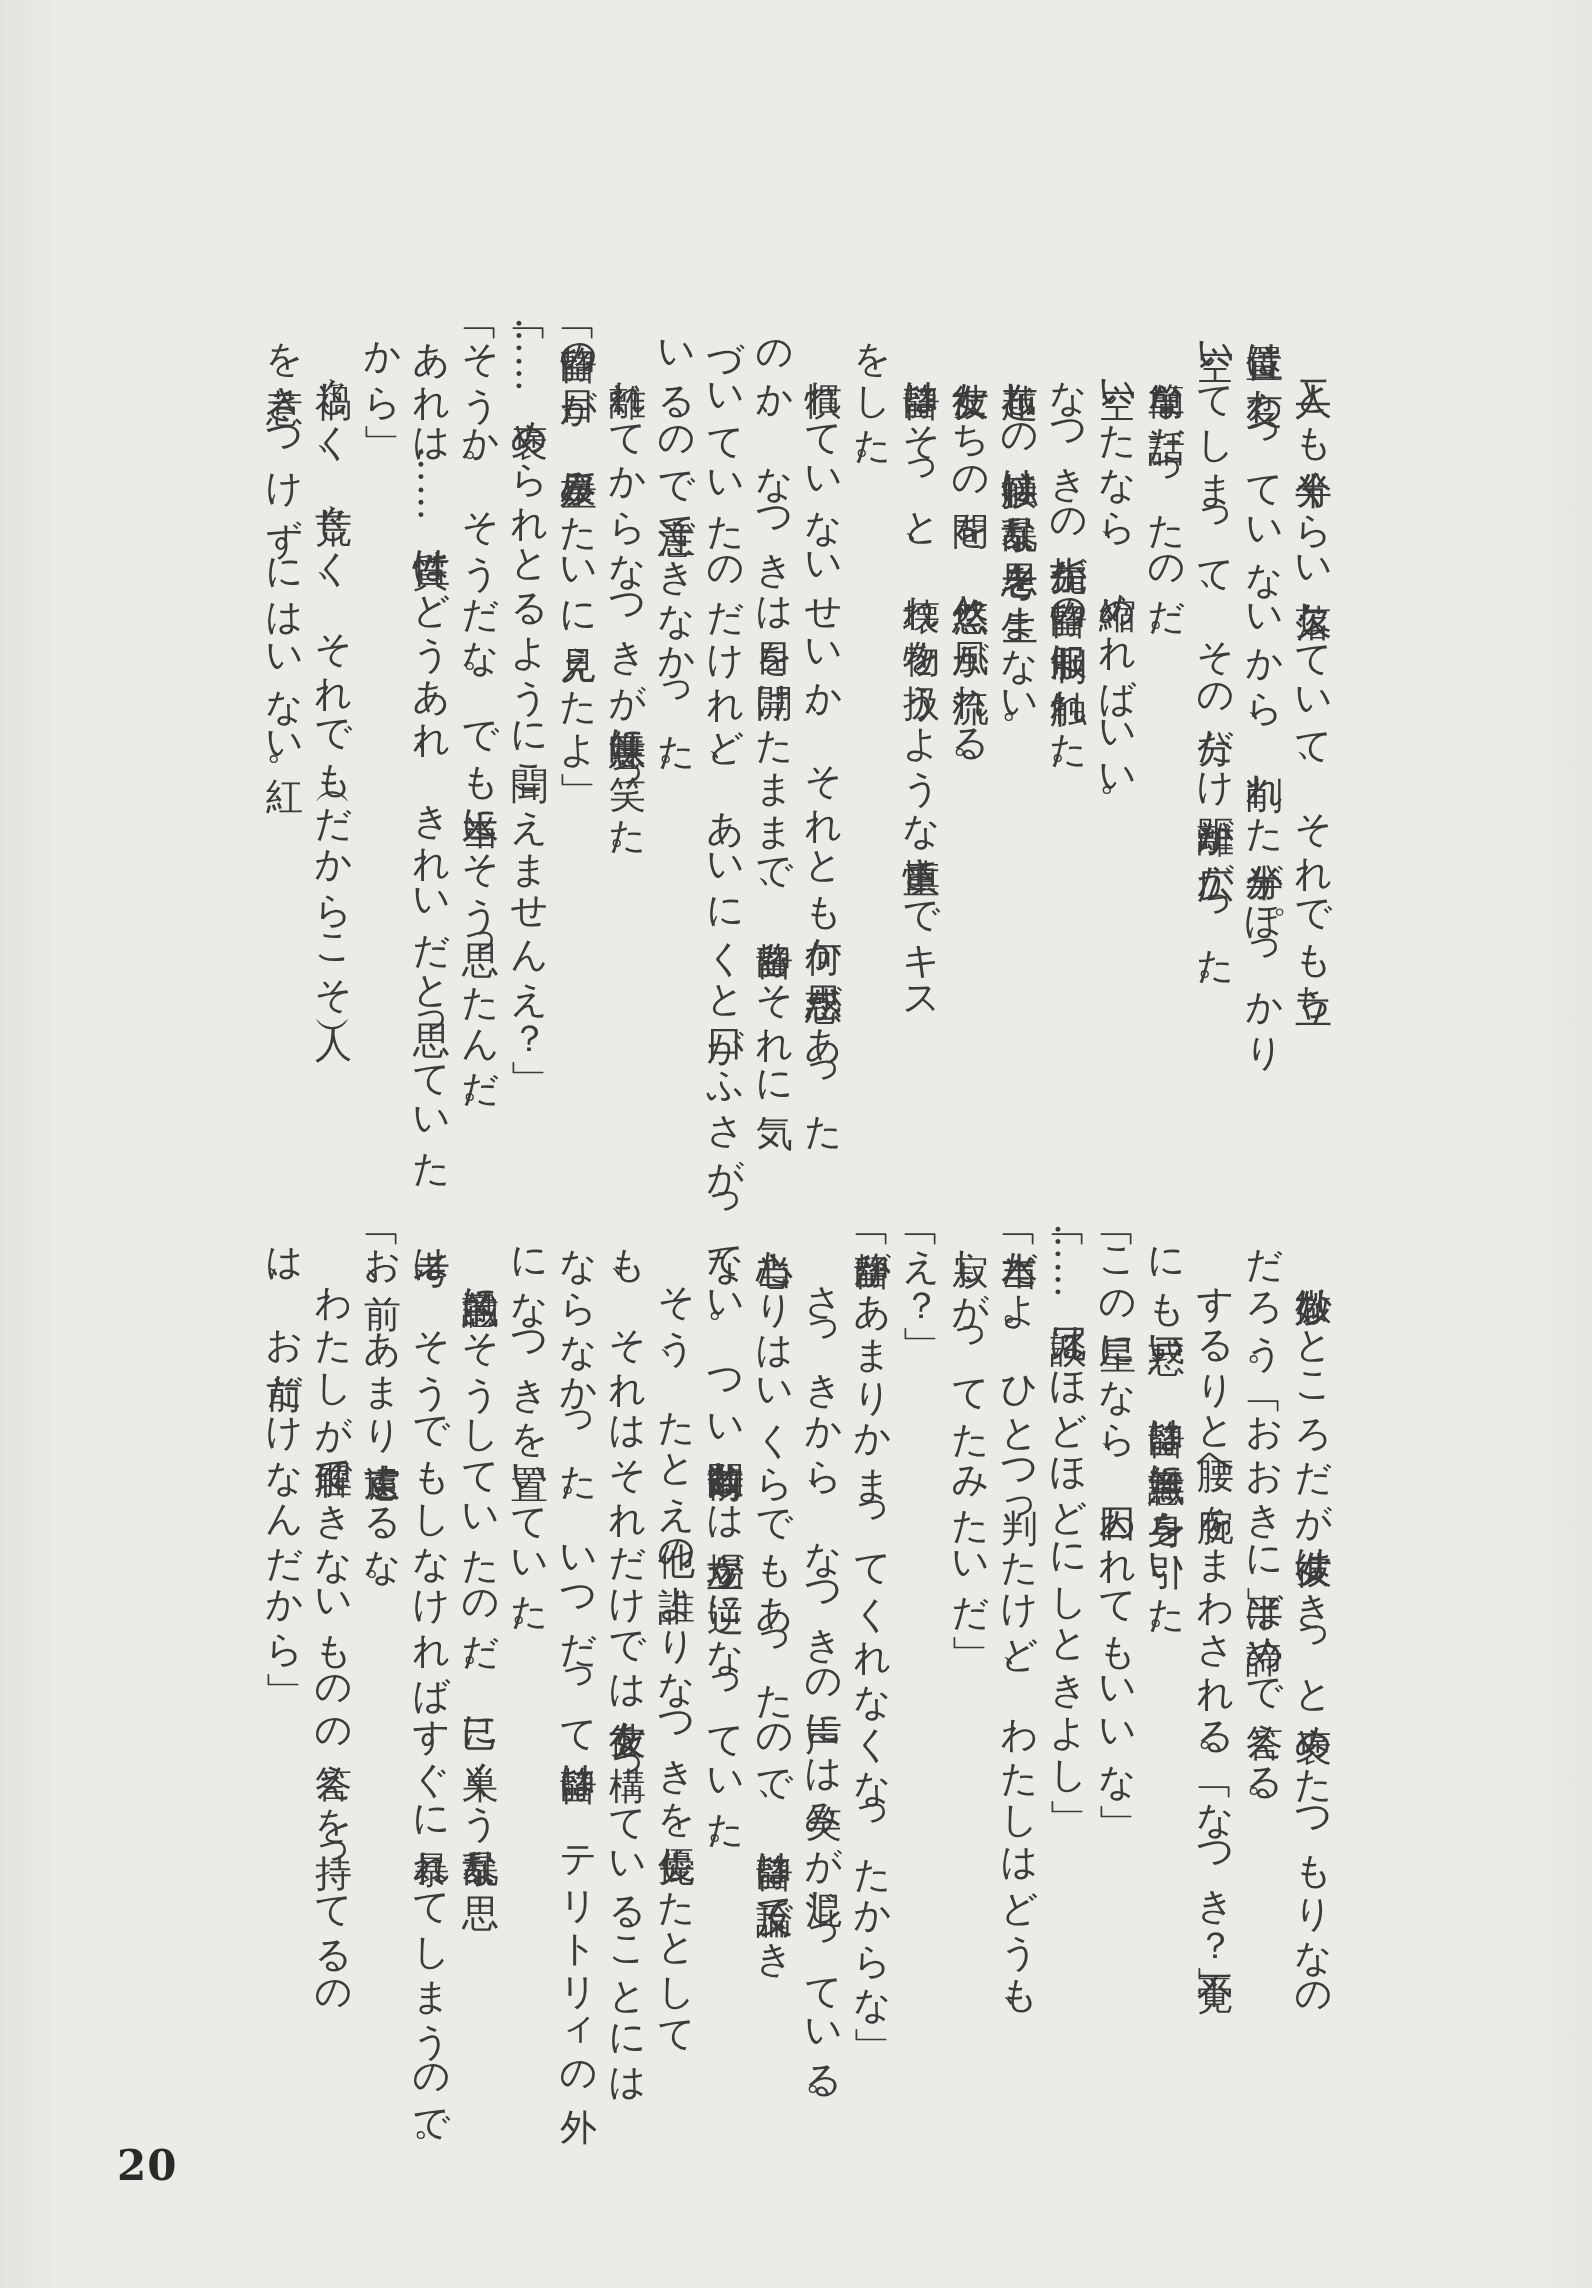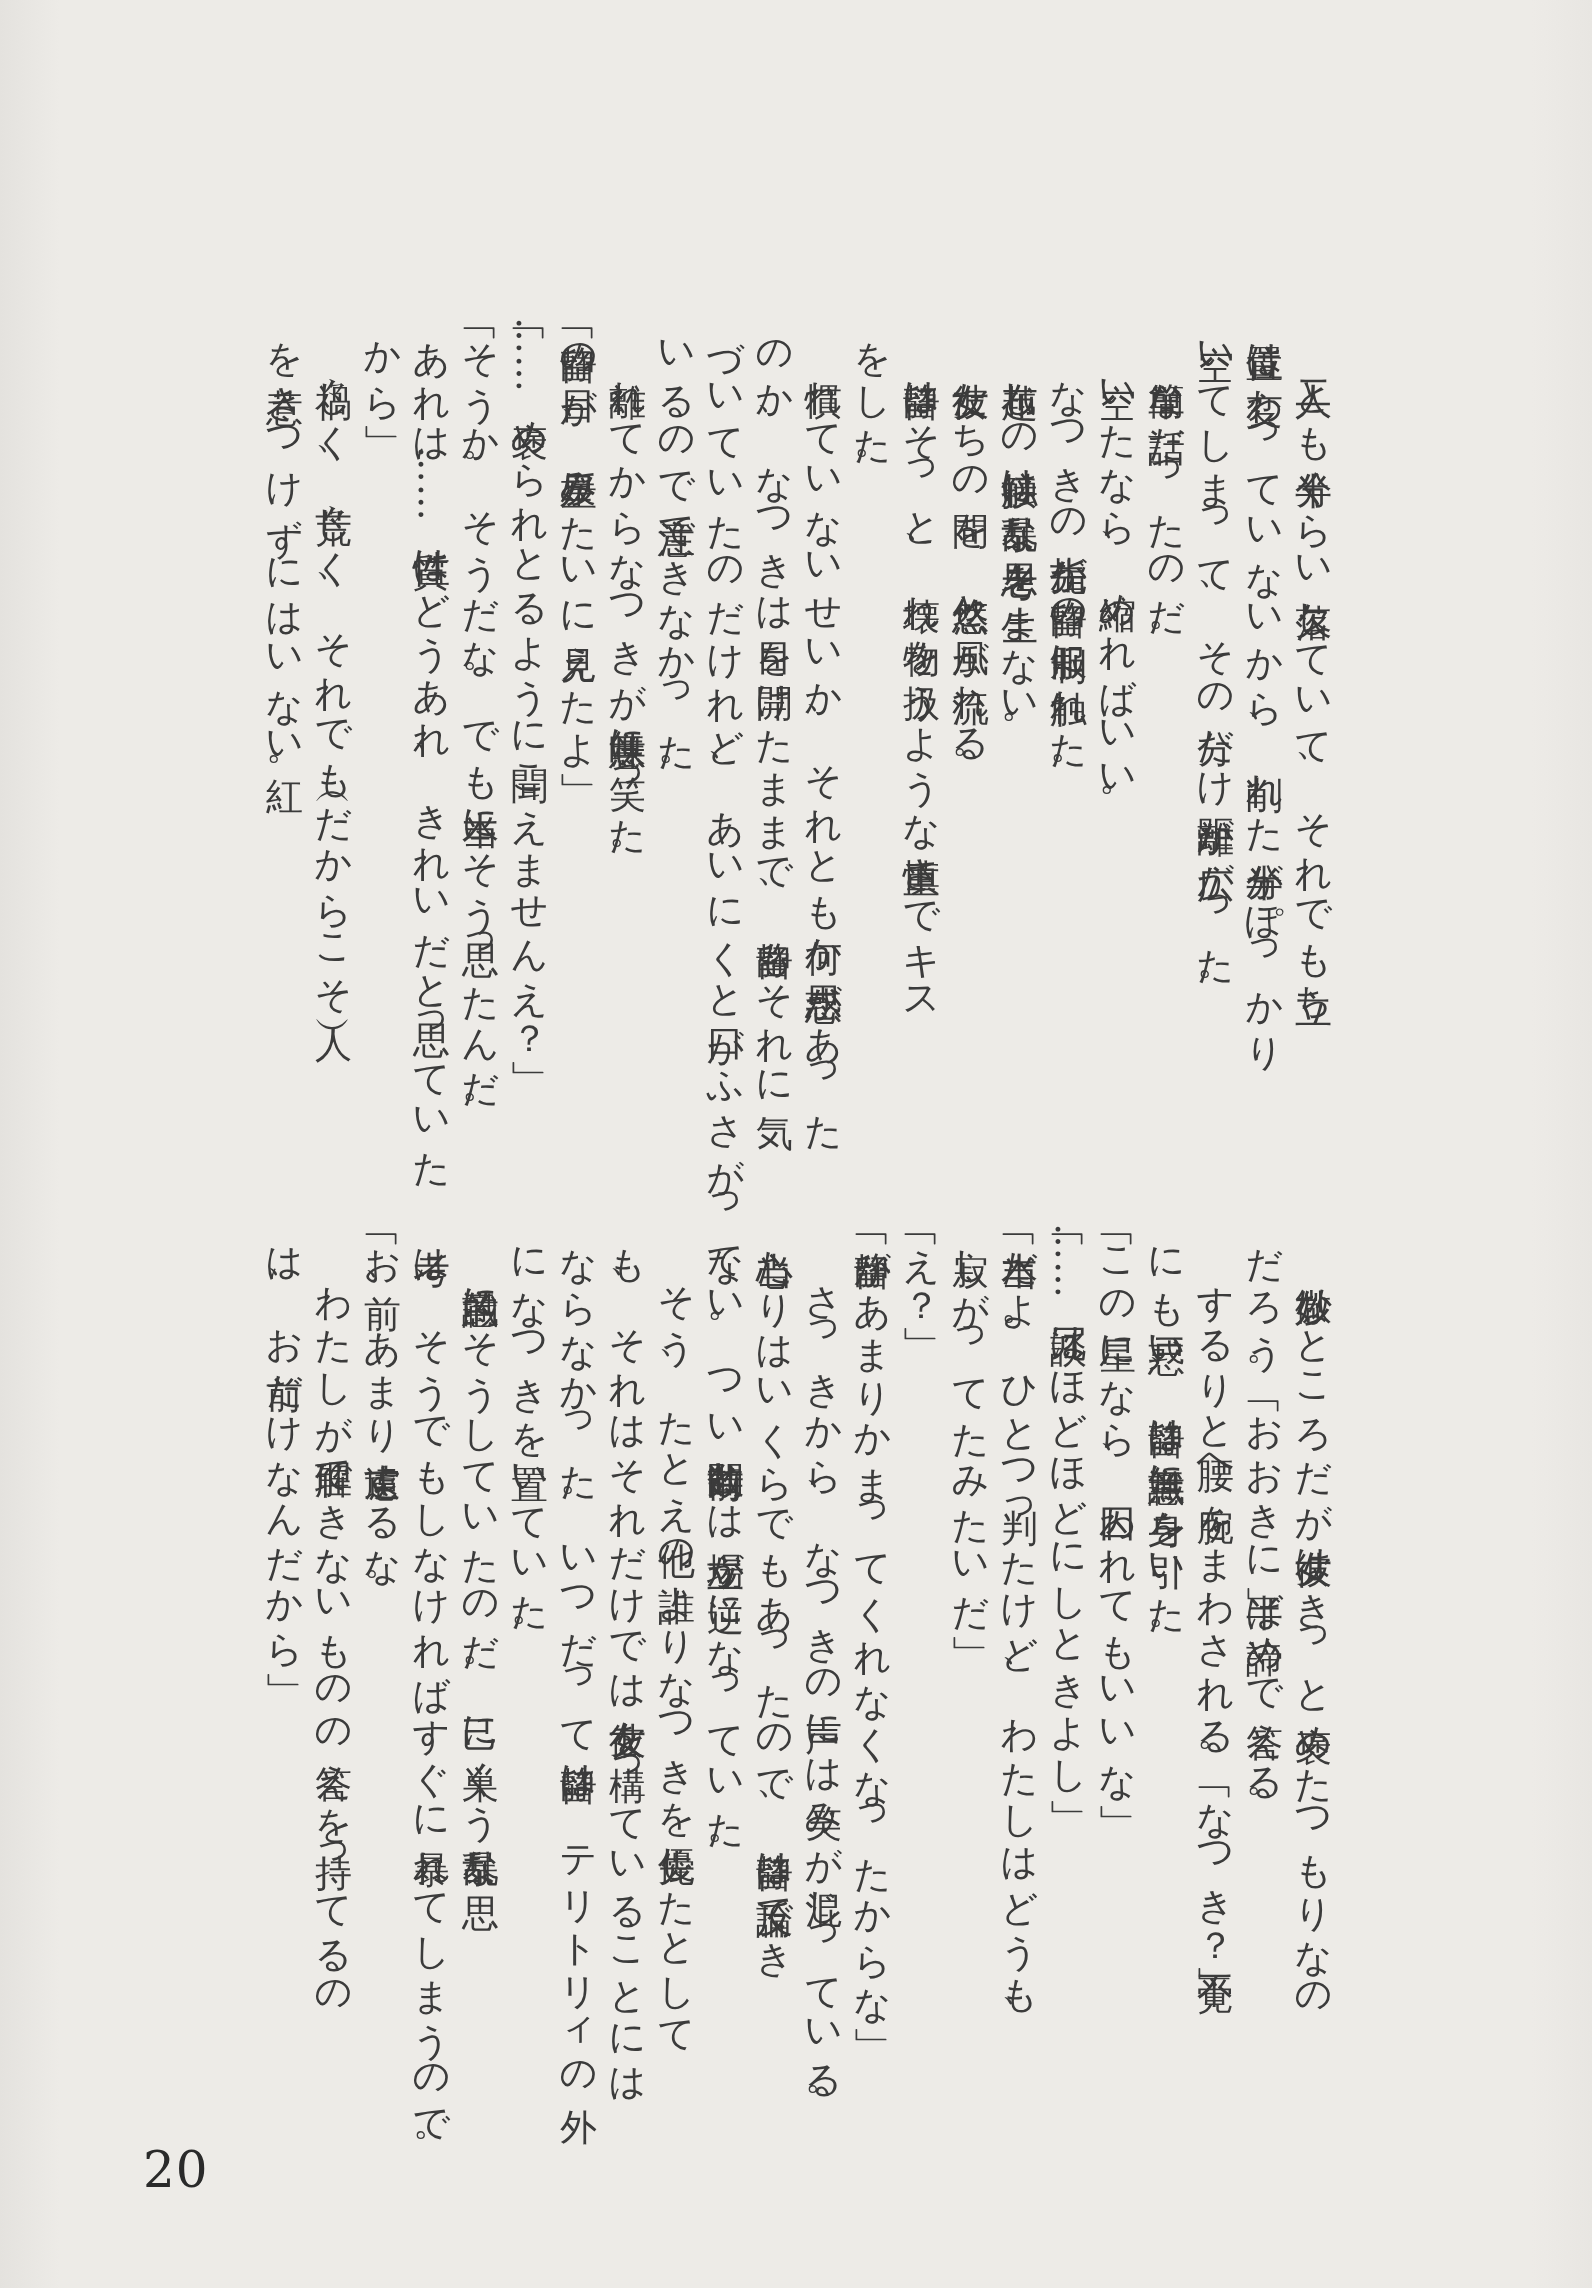--- a/index.html
+++ b/index.html
@@ -28,24 +28,24 @@
   }
   .tblock--upper { top: 316px; }
   .tblock--lower { top: 1222px; }
   .line {
     margin: 0;
     padding: 0;
     white-space: pre;
   }
   .pagenum {
     position: absolute;
-    left: 143px;
+    left: 117px;
     top: 2141px;
-    font-size: 50px;
-    font-weight: normal;
+    font-size: 42px;
+    font-weight: bold;
     color: #2a2a2a;
     letter-spacing: 1px;
   }
 </style>
 </head>
 <body>
 
 <div class="page">
 
   <div class="tblock tblock--upper">

